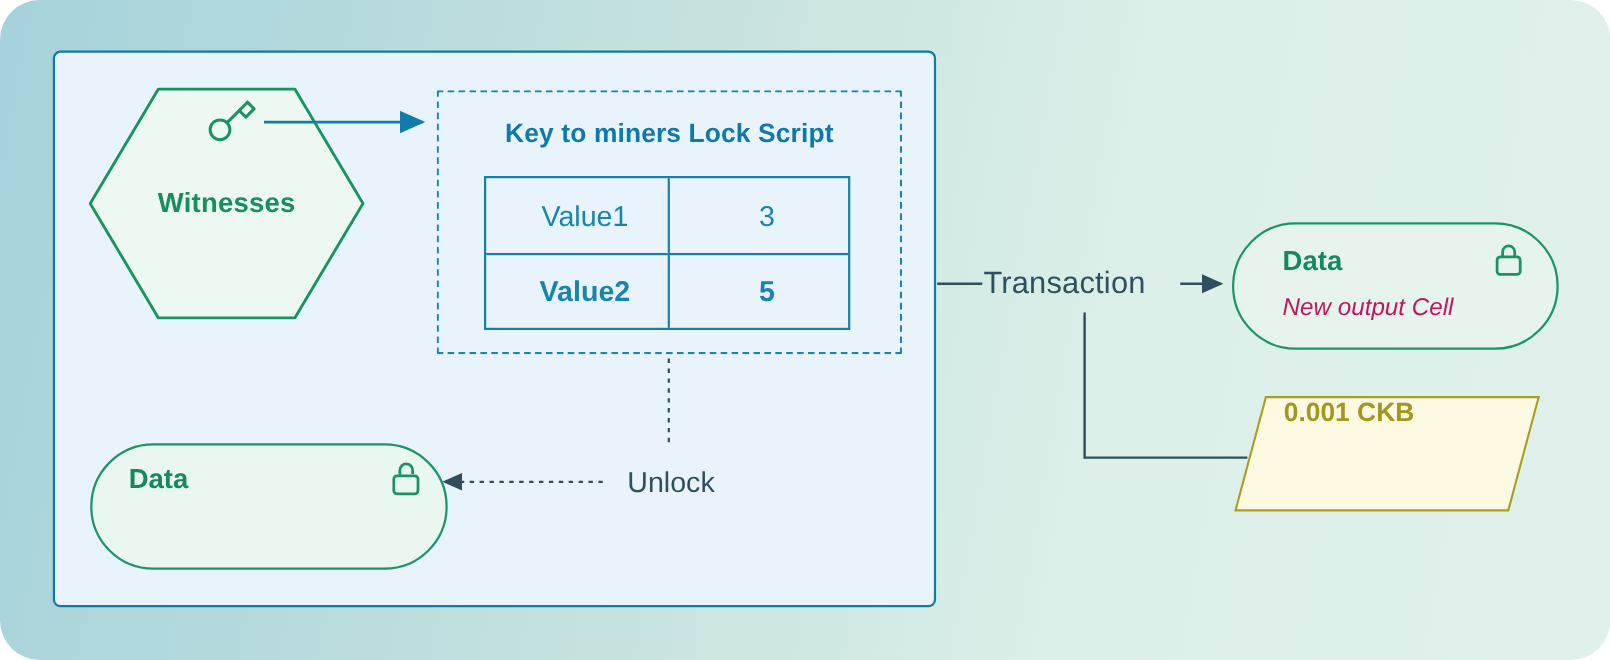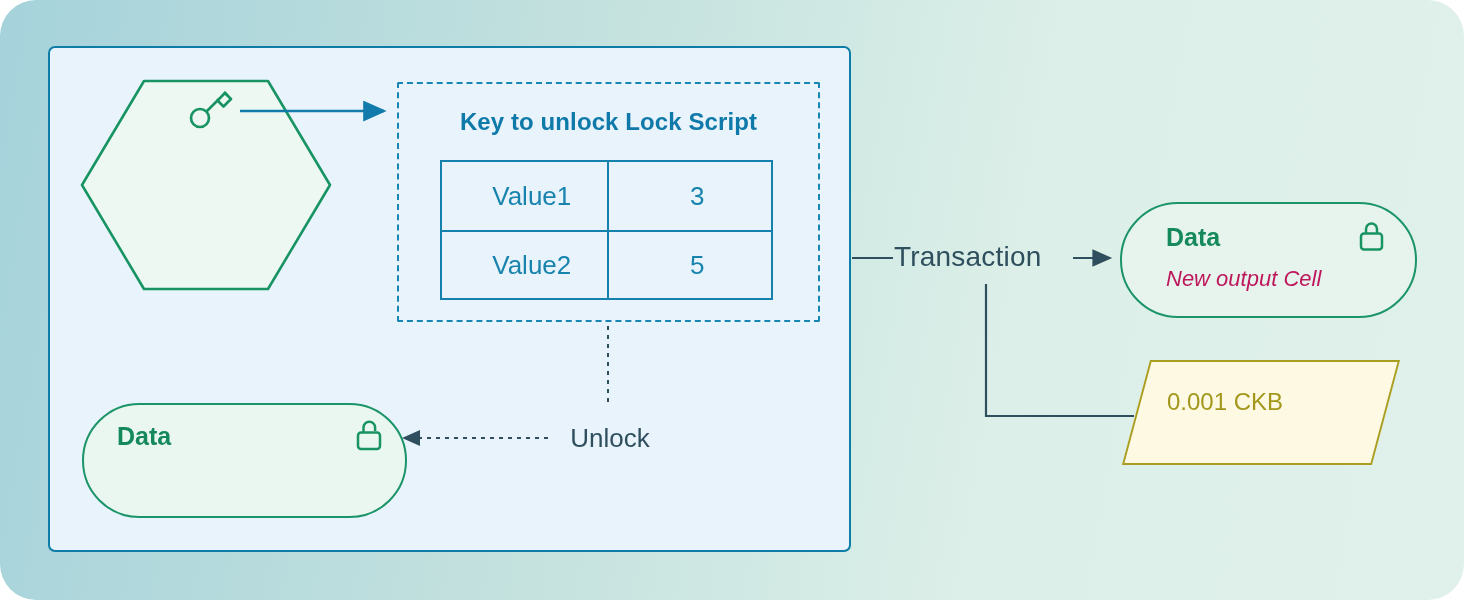--- a/index.html
+++ b/index.html
@@ -34,21 +34,21 @@
   .kvtable {
     position:absolute; left:440px; top:160px; width:333px; height:140px;
     border:2px solid #1480ab; display:grid;
     grid-template-columns:1fr 1fr; grid-template-rows:1fr 1fr;
   }
   .kvcell {
     display:flex; align-items:center; justify-content:center;
     font-size:26px; color:#1884ae;padding-left:15px;
   }
   .kvcell.c1 { border-left:2px solid #1480ab; }
-  .kvcell.r1 { border-top:2px solid #1480ab; }
+  .kvcell.r1 { border-top:2px solid #1480ab;font-weight:bold; }
   .pill {
     position:absolute; border:2px solid #1a9468; border-radius:58px;
   }
   .pill.input { left:82px; top:403px; width:325px; height:115px; background:#eaf7f1; }
   .pill.output { left:1120px; top:202px; width:297px; height:116px; background:#e6f4ed; }
   .pill-title { position:absolute; font-size:25px; font-weight:bold; color:#15895c; }
   .pill-sub   { position:absolute; font-size:22px; color:#be185d;font-style:italic; }
   .input .pill-title { left:33px; top:17px; }
   .input .pill-sub   { left:33px; top:59px; }
   .output .pill-title { left:44px; top:19px; }
@@ -63,51 +63,52 @@
   .transaction-label {
     position:absolute; left:894px; top:241px; width:178px;
     font-size:28px; color:#2f4f5e; letter-spacing:0.2px;
   }
   .fee-shape {
     position:absolute; left:1136px; top:360px; width:250px; height:105px;
     background:#fdf9e3; border:2px solid #aa9e22;
     transform:skewX(-15deg);
   }
   .fee-amount {
-    position:absolute; left:1167px; top:388px;
-    font-size:24px; font-weight:normal; color:#a3981c;
+    position:absolute; left:1167px; top:362px;
+    font-size:24px; font-weight:bold; color:#a3981c;
   }
   .fee-note {
     position:absolute; left:1167px; top:427px;
     font-size:22px; color:#a3981c;
   }
   .overlay { position:absolute; left:0; top:0; width:1464px; height:600px; pointer-events:none; }
 </style>
 </head>
 <body>
 
 <div class="canvas">
 
   <div class="bigbox"></div>
 
   <svg class="hexwrap" viewBox="0 0 256 218">
     <polygon points="4,109 66,5 190,5 252,109 190,213 66,213" fill="#edf8f2" stroke="#189463" stroke-width="2.6" stroke-linejoin="round"></polygon>
   </svg>
+  <div class="hex-label">Witnesses</div>
 
   <svg class="keyicon" viewBox="0 0 50 44">
     <g fill="none" stroke="#189463" stroke-width="2.7" stroke-linejoin="round">
       <circle cx="12" cy="30" r="9"></circle>
       <line x1="18.5" y1="23.5" x2="31" y2="11"></line>
       <path d="M29.5 12.5 l7.5 -7.5 l6 6 l-7.5 7.5 z"></path>
       <line x1="36" y1="4" x2="39.5" y2="7.5"></line>
     </g>
   </svg>
 
   <div class="dashedbox">
-    <div class="dashedbox-title">Key to unlock Lock Script</div>
+    <div class="dashedbox-title">Key to miners Lock Script</div>
   </div>
 
   <div class="kvtable">
     <div class="kvcell r0 c0">Value1</div>
     <div class="kvcell r0 c1">3</div>
     <div class="kvcell r1 c0">Value2</div>
     <div class="kvcell r1 c1">5</div>
   </div>
 
   <div class="pill input">

